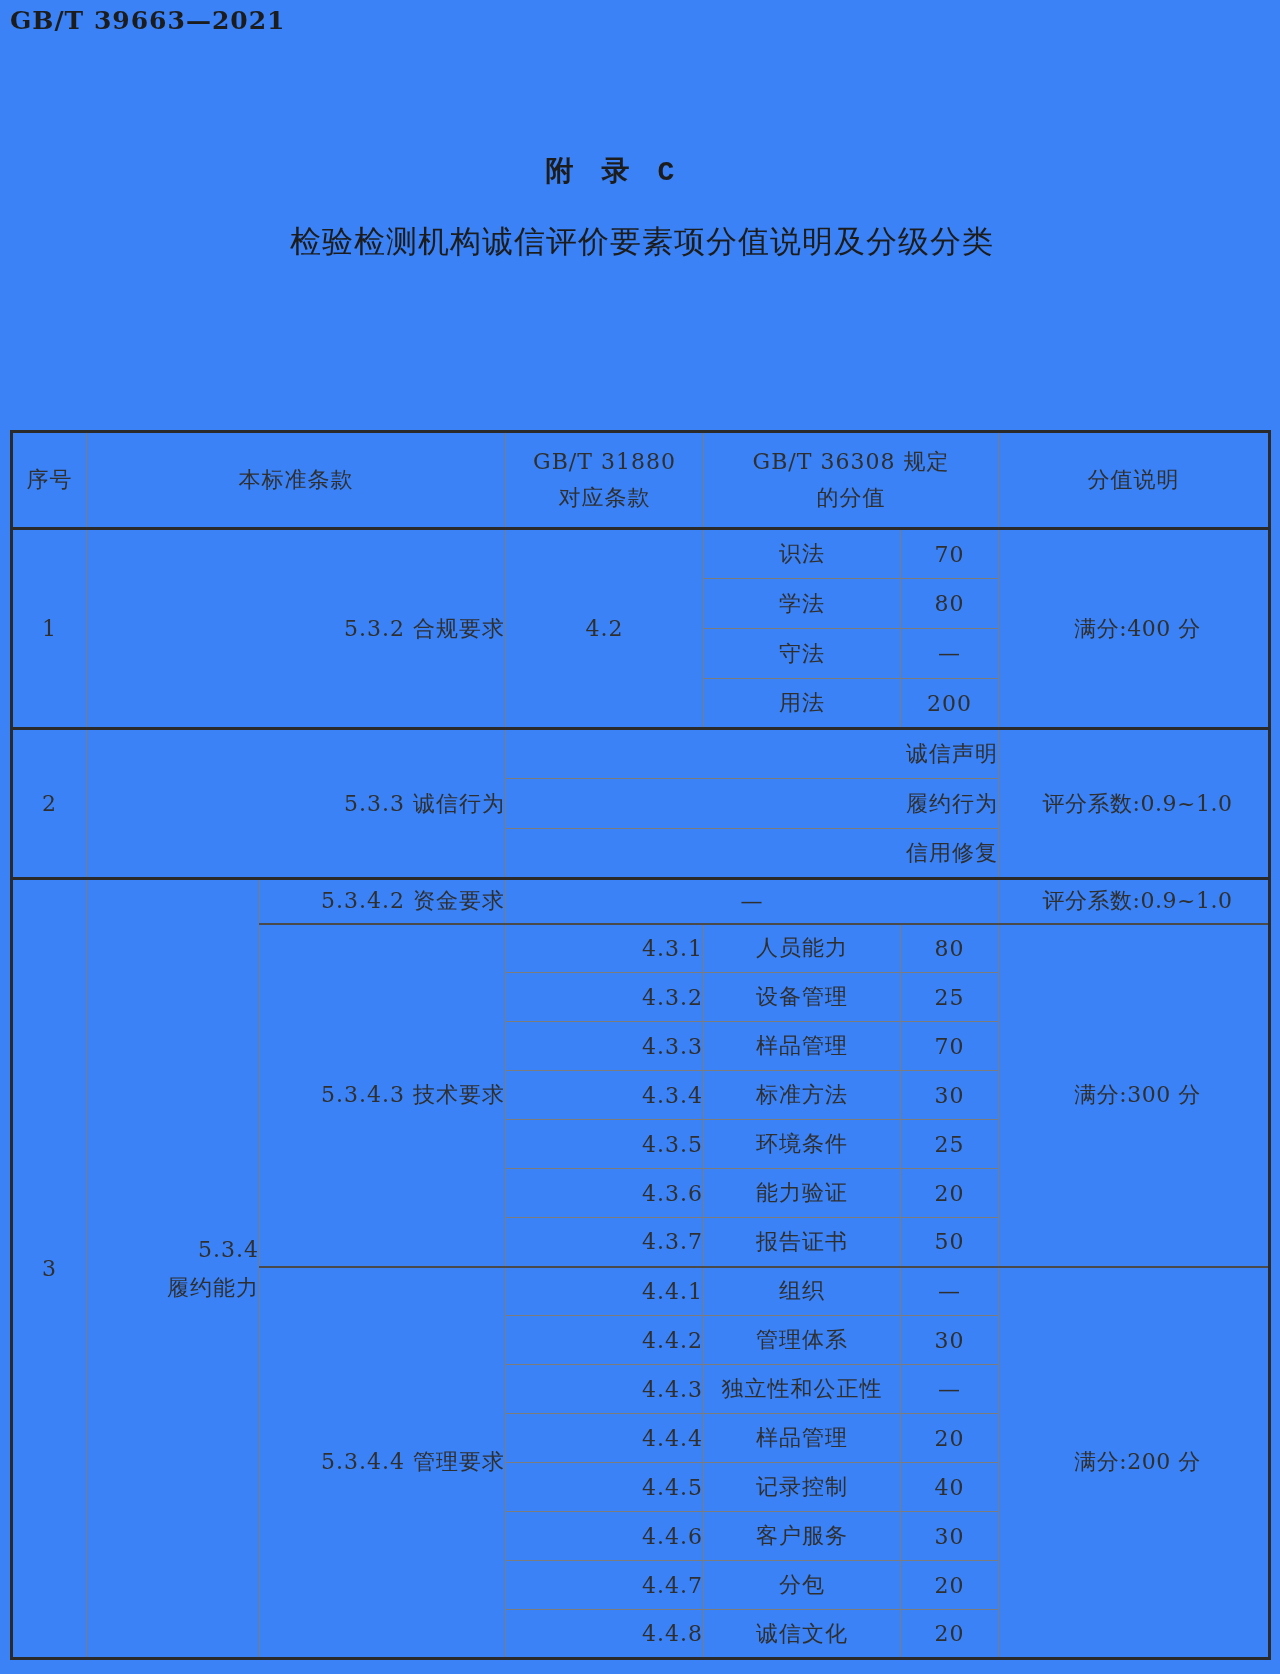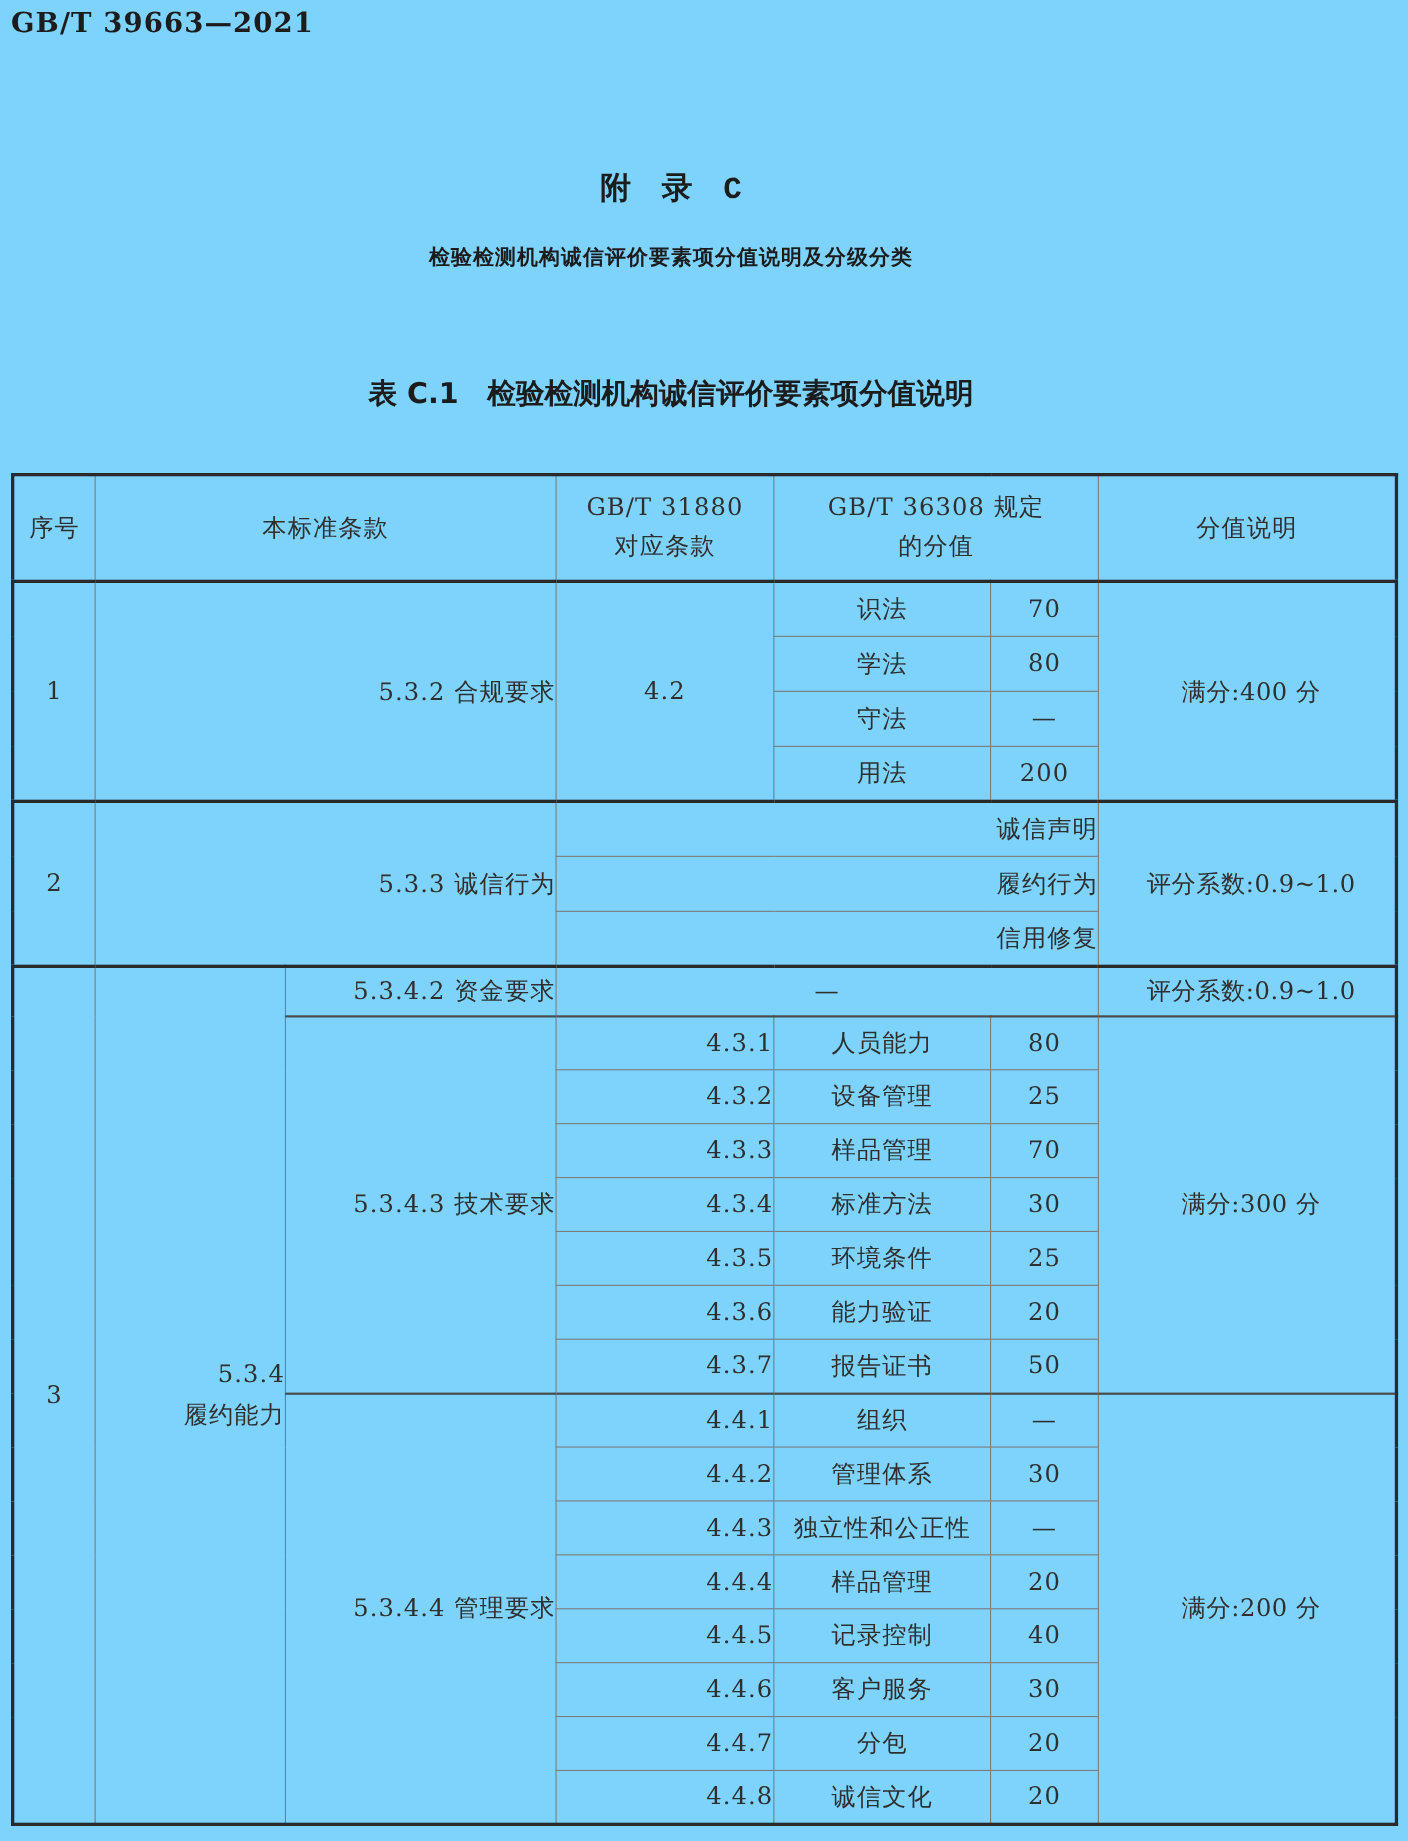--- a/index.html
+++ b/index.html
@@ -1,28 +1,28 @@
 <!DOCTYPE html>
 <html><head>
 <meta charset="utf-8">
 <style>
   html,body { margin:0; padding:0; background:#ffffff; }
   .page {
-    position:relative; width:1280px; height:1674px; background:#7dd3fc;
+    position:relative; width:1280px; height:1674px; background:#3b82f6;
     font-family:"DejaVu Serif","Liberation Serif",serif; color:#2f2f2f;
     overflow:hidden;
   }
   .doc-number {
     position:absolute; left:10px; top:6px;
     font-size:25px; font-weight:bold; letter-spacing:1px; color:#1c1c1c;
   }
   .center-line { position:absolute; left:0; width:1220px; text-align:center; color:#1c1c1c; }
   .appendix-title { top:152px; font-family:Liberation Mono, monospace; font-weight:bold; font-size:28px; }
   .appendix-type  { top:181px; font-family:"DejaVu Sans","Liberation Sans",sans-serif; font-weight:bold; font-size:25px; }
-  .appendix-heading { top:221px; font-family:"DejaVu Sans","Liberation Sans",sans-serif; font-weight:bold; font-size:19px; letter-spacing:1px; }
+  .appendix-heading { top:221px; font-family:"DejaVu Sans","Liberation Sans",sans-serif; font-weight:normal; font-size:31px; letter-spacing:1px;padding-left:32px; }
   .clause-par { position:absolute; left:10px; top:281px; font-size:25px; color:#222; }
   .clause-par .lbl { font-weight:bold; margin-right:24px; letter-spacing:1px; }
   .table-caption { top:340px; font-family:"DejaVu Sans","Liberation Sans",sans-serif; font-weight:bold; font-size:26px; }
   .table-caption .cap-lbl { margin-right:26px; }
 
   table.score-table {
     position:absolute; left:10px; top:430px;
     border-collapse:collapse; table-layout:fixed; width:1258px;
     border:3px solid #2a2a2a;
   }
@@ -45,23 +45,20 @@
 <body>
 
 <div class="page">
 
   <div class="doc-number">GB/T 39663—2021</div>
 
   <div class="center-line appendix-title">附　录　C</div>
   <div class="center-line appendix-heading">检验检测机构诚信评价要素项分值说明及分级分类</div>
 
 
-  <div class="center-line table-caption">
-    <span class="cap-lbl">表 C.1</span><span>检验检测机构诚信评价要素项分值说明</span>
-  </div>
 
   <table class="score-table">
     <colgroup>
       <col style="width:75px">
         <col style="width:173px">
         <col style="width:246px">
       <col style="width:198px">
         <col style="width:197px">
         <col style="width:98px">
         <col style="width:271px">

